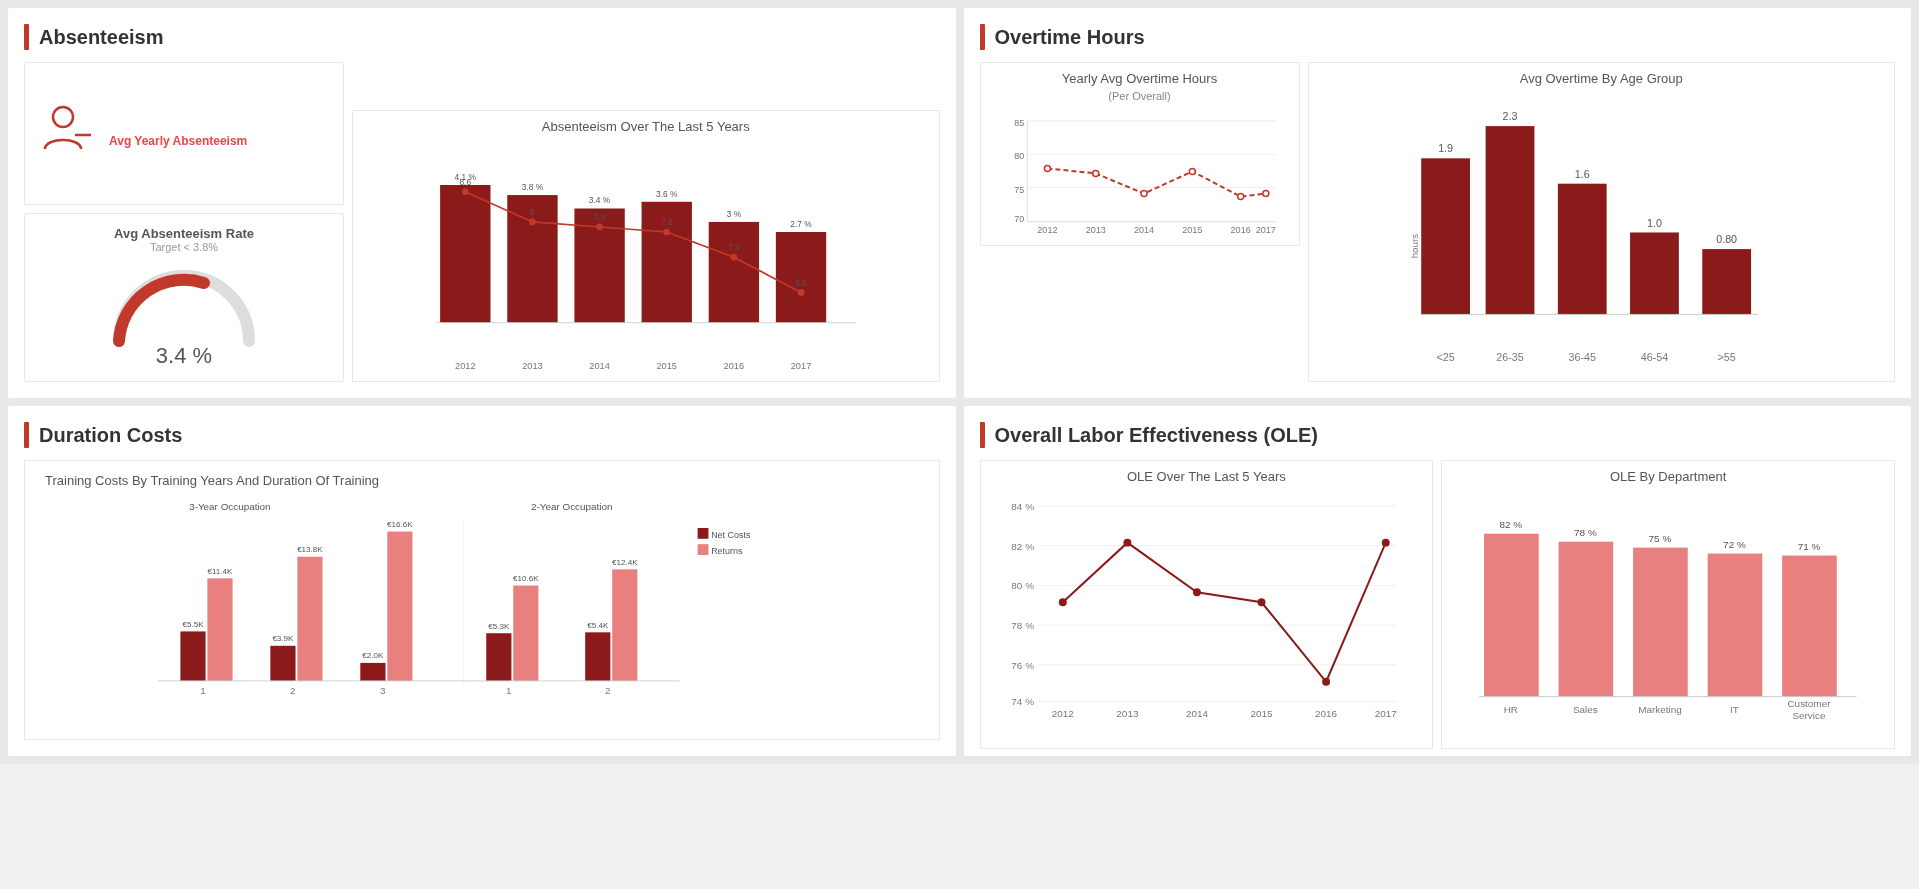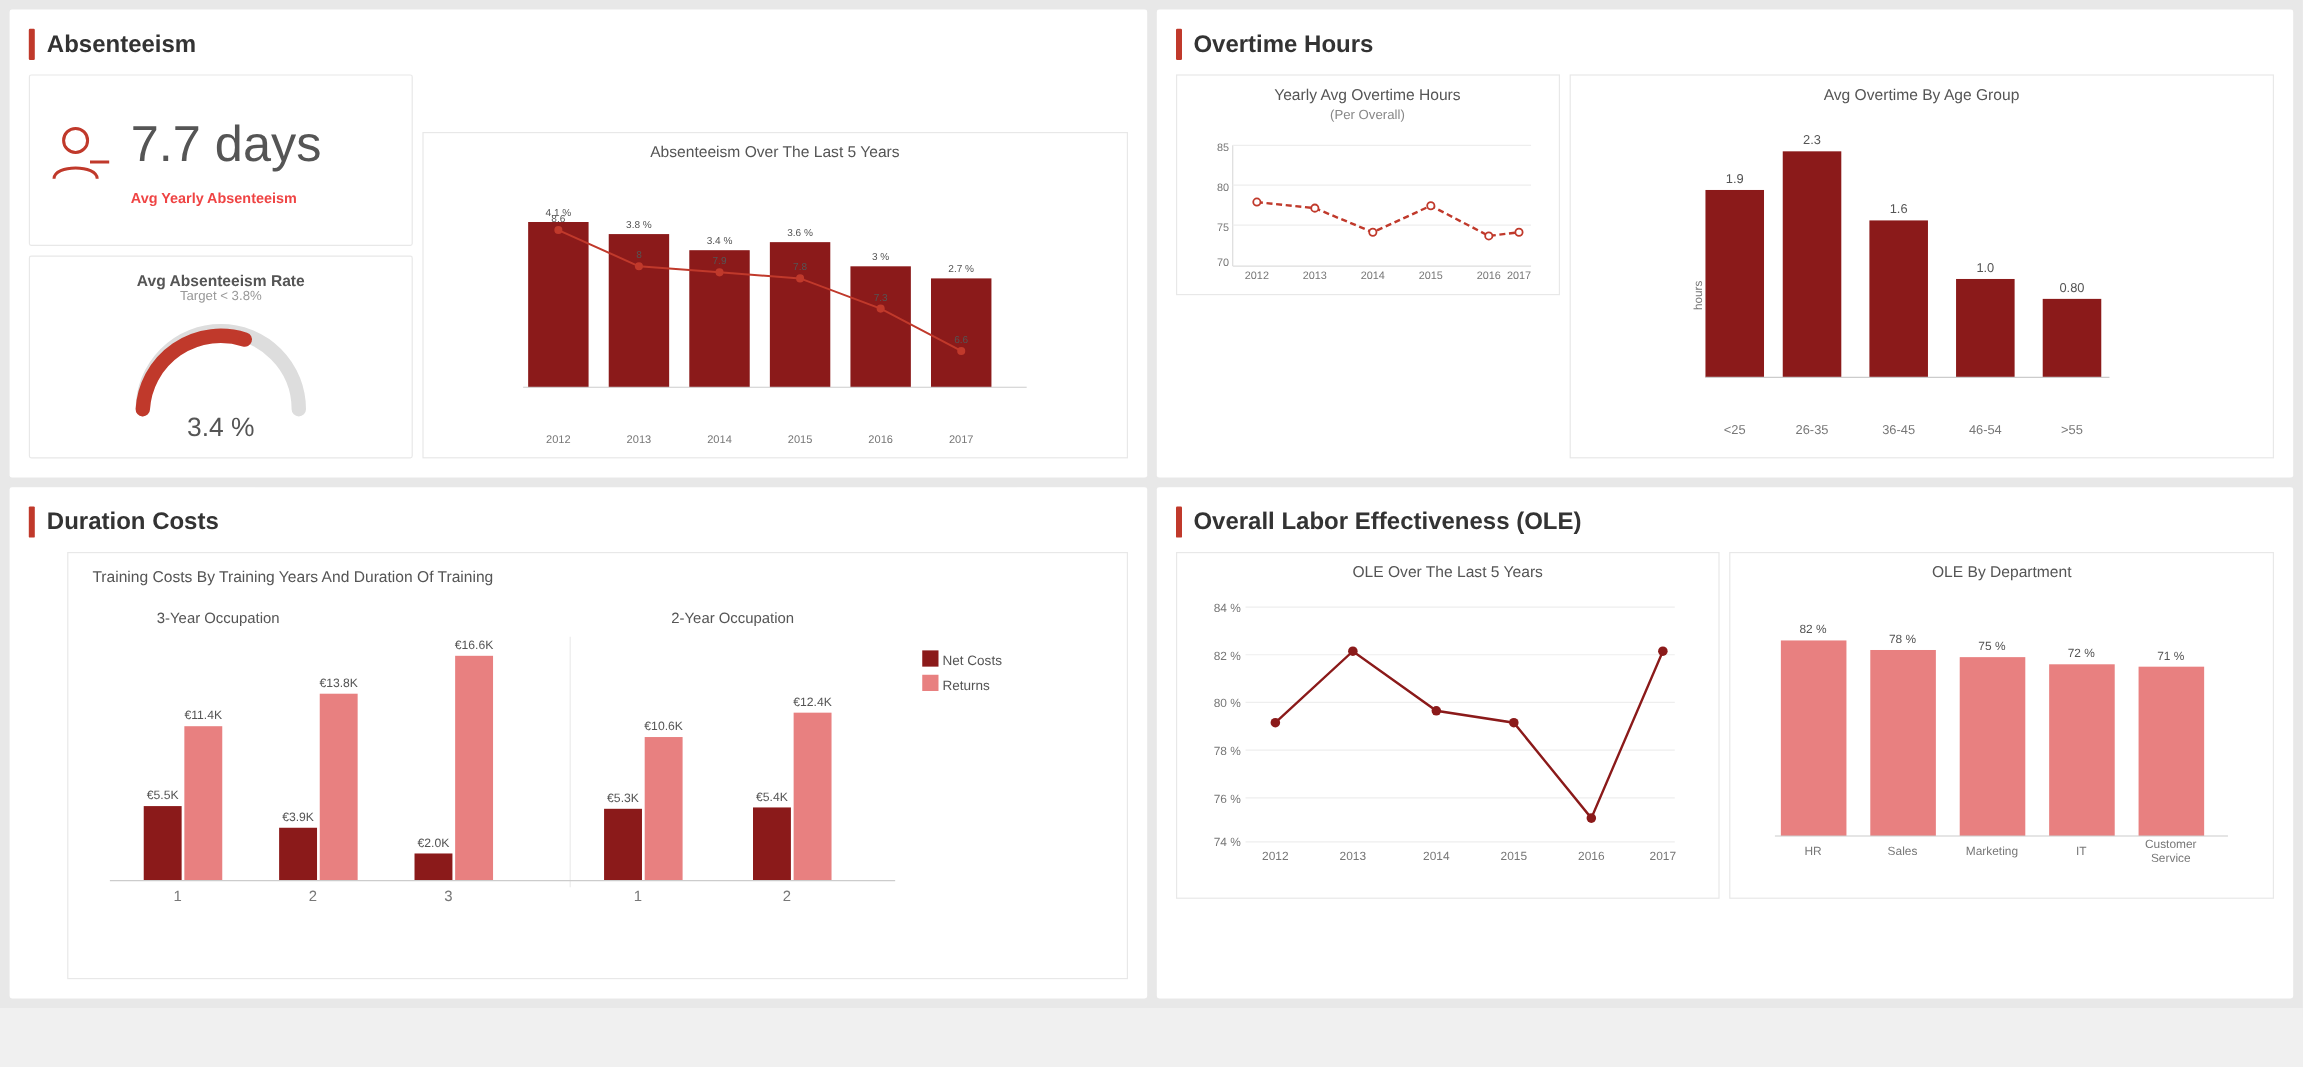--- a/index.html
+++ b/index.html
@@ -181,22 +181,21 @@
       grid-column: 2;
       border: 1px solid #e8e8e8;
       padding: 8px;
       display: flex;
       flex-direction: column;
     }
     .training-chart-area {
       border: 1px solid #e8e8e8;
       padding: 12px;
       margin-top: 8px;
-      height: 356px;
-      margin-left: 32px;
+      height: 280px;
     }
 
     
     .ole-content {
       display: grid;
       grid-template-columns: 1fr 1fr;
       gap: 8px;
       margin-top: 8px;
       height: 280px;
     }
@@ -226,21 +225,20 @@
 
       <div class="abs-stat-card">
         <div class="abs-icon">
           <svg width="52" height="52" viewBox="0 0 52 52">
             <circle cx="22" cy="14" r="10" fill="none" stroke="#c0392b" stroke-width="2.5"></circle>
             <path d="M4 46 C4 34 40 34 40 46" fill="none" stroke="#c0392b" stroke-width="2.5"></path>
             <line x1="34" y1="32" x2="50" y2="32" stroke="#c0392b" stroke-width="2.5"></line>
           </svg>
         </div>
         <div>
-          <div class="abs-big-number">7.7 days</div>
           <div class="abs-big-label">Avg Yearly Absenteeism</div>
         </div>
       </div>
 
       <div class="abs-gauge-card">
         <div class="abs-gauge-title">Avg Absenteeism Rate</div>
         <div class="abs-gauge-subtitle">Target &lt; 3.8%</div>
         <svg class="gauge-svg" viewBox="0 0 160 90">
 
           <path d="M 15 80 A 65 65 0 0 1 145 80" fill="none" stroke="#ddd" stroke-width="12" stroke-linecap="round"></path>

